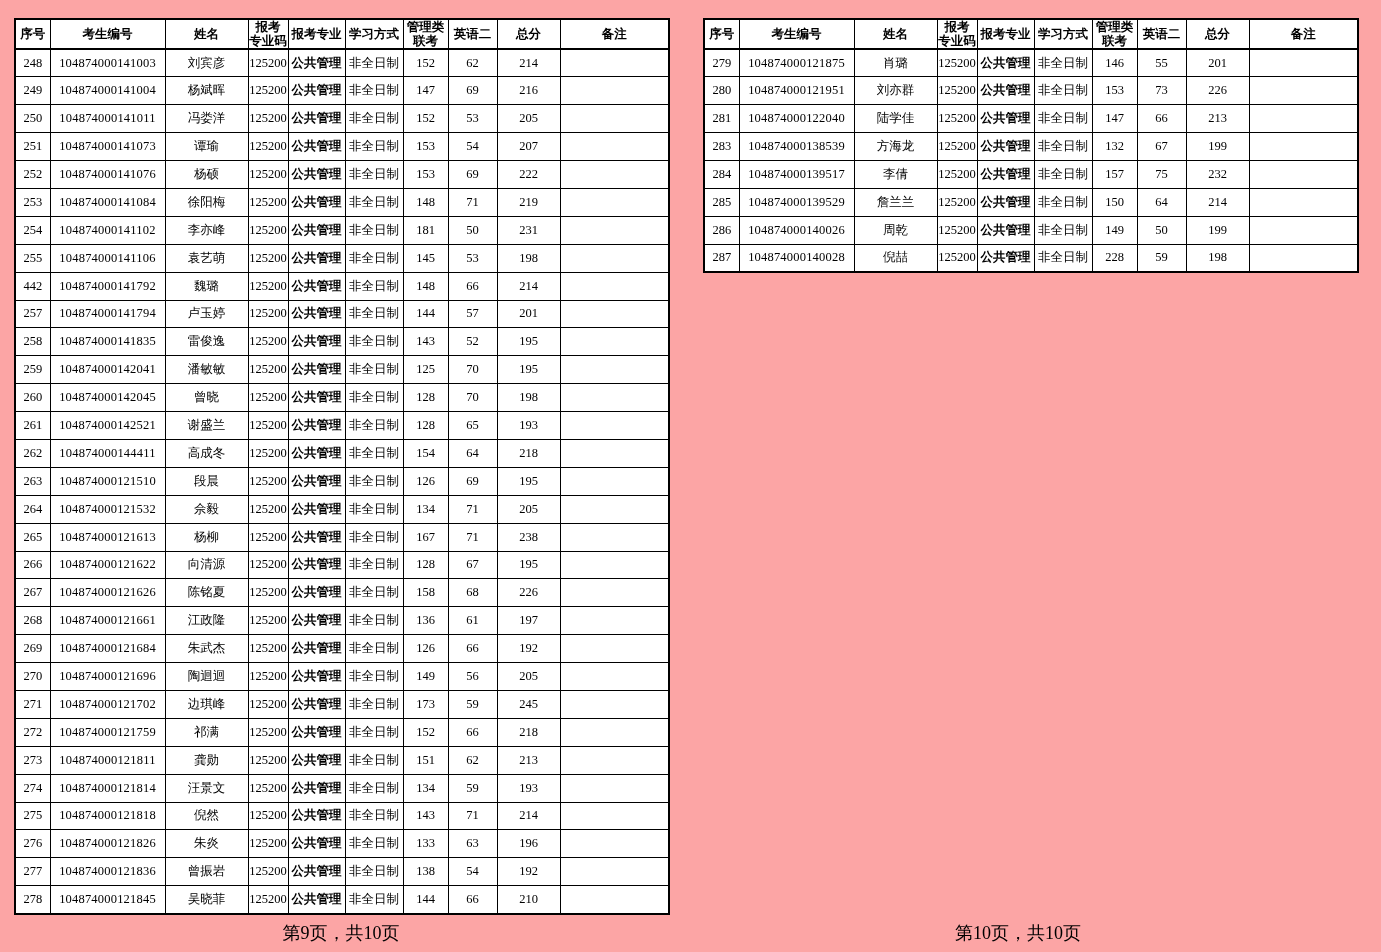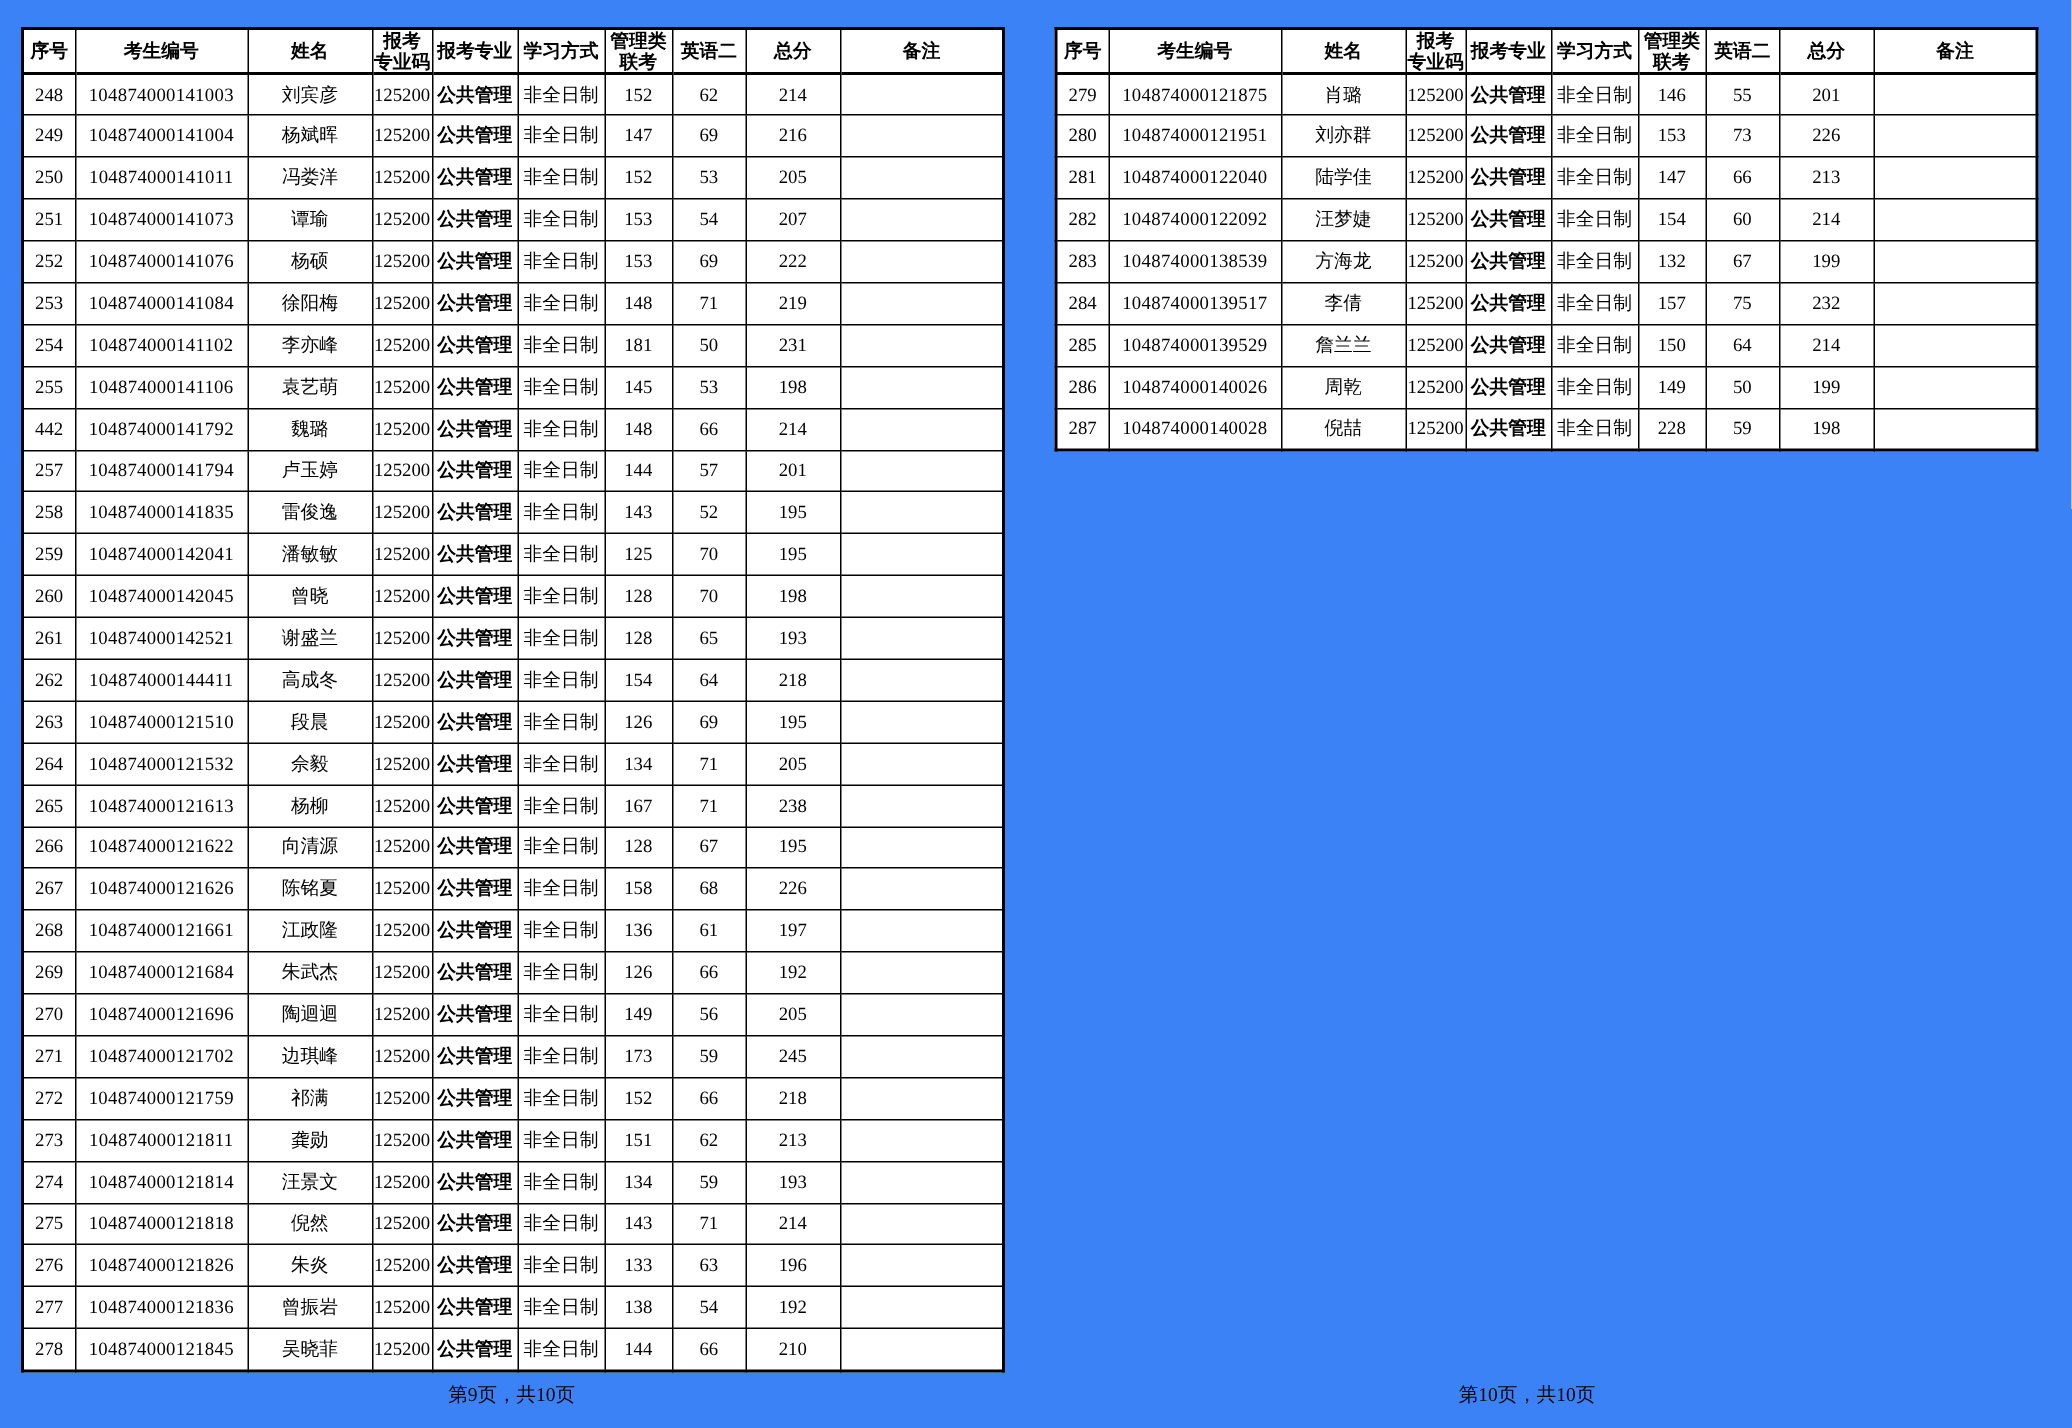--- a/index.html
+++ b/index.html
@@ -5,21 +5,21 @@
   * { margin: 0; padding: 0; box-sizing: border-box; }
   html, body { background: #ffffff; }
   body {
     width: 1381px; height: 952px;
     font-family: "Liberation Serif", serif;
     color: #000;
   }
   .sheet {
     position: relative;
     width: 1381px; height: 952px;
-    background: #3b82f6;
+    background: #fca5a5;
     overflow: hidden;
   }
   table.score {
     position: absolute;
     top: 18px;
     border-collapse: collapse;
     table-layout: fixed;
     background: #fff;
     border: 2px solid #000;
   }
@@ -54,21 +54,21 @@
   .col-mode       { font-size: 12.5px; }
   .col-mgmt_score { font-size: 15.5px; }
   .col-eng_score  { font-size: 15.5px; }
   .col-total      { font-size: 15.5px; }
   .page-footer {
     position: absolute;
     top: 921px;
     width: 654px;
     text-align: center;
     font-family: "Liberation Serif", serif;
-    font-size: 13px;
+    font-size: 18px;
     color: #000;
   }
   .page-footer--left  { left: 14px; }
   .page-footer--right { left: 691px; }
 </style>
 </head>
 <body>
 
 <div class="sheet">
 
@@ -537,32 +537,20 @@
           <td class="col-name">陆学佳</td>
           <td class="col-major_code">125200</td>
           <td class="col-major">公共管理</td>
           <td class="col-mode">非全日制</td>
           <td class="col-mgmt_score">147</td>
           <td class="col-eng_score">66</td>
           <td class="col-total">213</td>
           <td class="col-note"></td>
         </tr>
         <tr>
-          <td class="col-no">282</td>
-          <td class="col-id">104874000122092</td>
-          <td class="col-name">汪梦婕</td>
-          <td class="col-major_code">125200</td>
-          <td class="col-major">公共管理</td>
-          <td class="col-mode">非全日制</td>
-          <td class="col-mgmt_score">154</td>
-          <td class="col-eng_score">60</td>
-          <td class="col-total">214</td>
-          <td class="col-note"></td>
-        </tr>
-        <tr>
           <td class="col-no">283</td>
           <td class="col-id">104874000138539</td>
           <td class="col-name">方海龙</td>
           <td class="col-major_code">125200</td>
           <td class="col-major">公共管理</td>
           <td class="col-mode">非全日制</td>
           <td class="col-mgmt_score">132</td>
           <td class="col-eng_score">67</td>
           <td class="col-total">199</td>
           <td class="col-note"></td>

